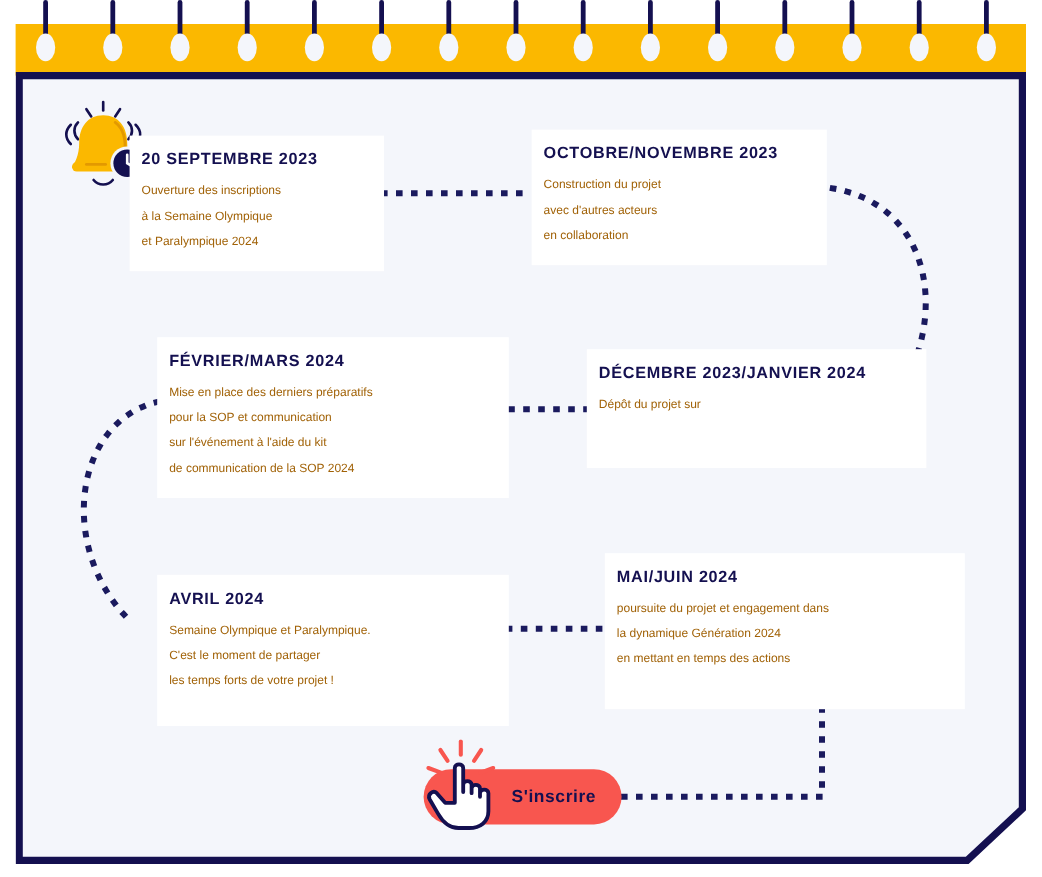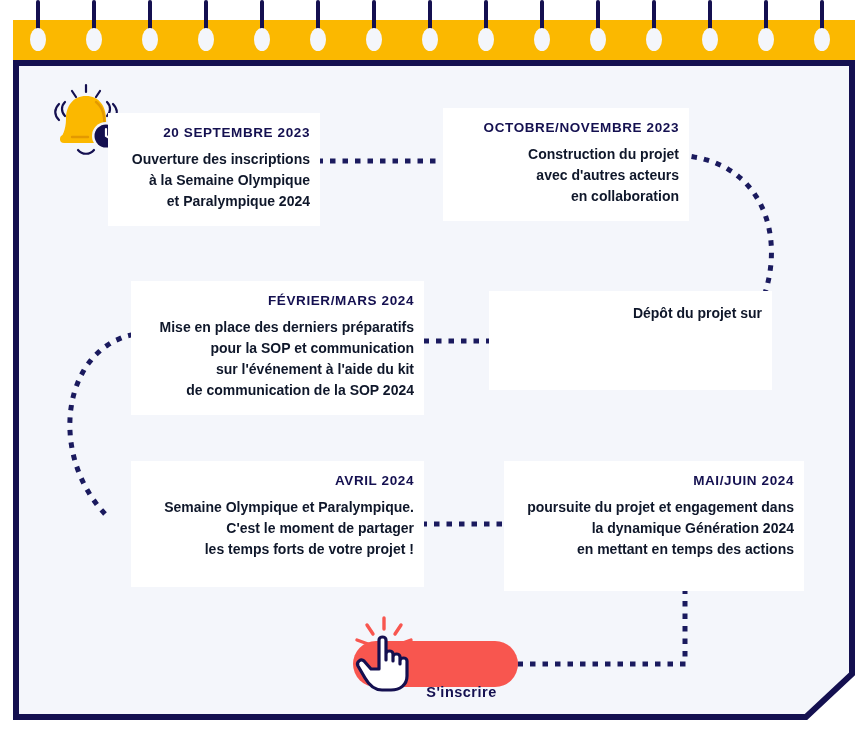--- a/index.html
+++ b/index.html
@@ -65,37 +65,36 @@
     top: 0;
     width: 868px;
     height: 731px;
     pointer-events: none;
   }
 
   
   .card {
     position: absolute;
     background: #ffffff;
-    text-align: right;
+    text-align: left;
     box-sizing: border-box;
     padding: 12px 10px 14px 10px;
   }
   .card-title {
     color: #141050;
     font-weight: bold;
     font-size: 13.5px;
     letter-spacing: 0.6px;
     margin-bottom: 9px;
     white-space: nowrap;
   }
   .card-body {
-    color: #0f172a;
-    font-size: 14px;
+    color: #a16207;
+    font-size: 10px;
     line-height: 21px;
-    font-weight: bold;
   }
   .card-body .ln { display: block; white-space: nowrap; }
 
   
   .bell-icon {
     position: absolute;
     left: 48px;
     top: 82px;
     width: 76px;
     height: 82px;
@@ -122,21 +121,20 @@
     height: 46px;
     display: flex;
     align-items: center;
     justify-content: center;
     padding-left: 52px;
     box-sizing: border-box;
     color: #141050;
     font-weight: bold;
     font-size: 14.5px;
     letter-spacing: 0.5px;
-    margin-top: 28px;
   }
   .cursor-icon {
     position: absolute;
     left: 352px;
     top: 616px;
     width: 68px;
     height: 76px;
     pointer-events: none;
   }
 </style>
@@ -243,25 +241,26 @@
       <div class="card" style="left: 131px; top: 281px; width: 293px; min-height: 126px;">
         <div class="card-title">FÉVRIER/MARS 2024</div>
         <div class="card-body">
           <span class="ln">Mise en place des derniers préparatifs</span>
           <span class="ln">pour la SOP et communication</span>
           <span class="ln">sur l'événement à l'aide du kit</span>
           <span class="ln">de communication de la SOP 2024</span>
         </div>
       </div>
       <div class="card" style="left: 489px; top: 291px; width: 283px; min-height: 99px;">
+        <div class="card-title">DÉCEMBRE 2023/JANVIER 2024</div>
         <div class="card-body">
           <span class="ln">Dépôt du projet sur</span>
         </div>
       </div>
-      <div class="card" style="left: 131px; top: 461px; width: 293px; min-height: 126px;">
+      <div class="card" style="left: 131px; top: 479px; width: 293px; min-height: 126px;">
         <div class="card-title">AVRIL 2024</div>
         <div class="card-body">
           <span class="ln">Semaine Olympique et Paralympique.</span>
           <span class="ln">C'est le moment de partager</span>
           <span class="ln">les temps forts de votre projet !</span>
         </div>
       </div>
       <div class="card" style="left: 504px; top: 461px; width: 300px; min-height: 130px;">
         <div class="card-title">MAI/JUIN 2024</div>
         <div class="card-body">

